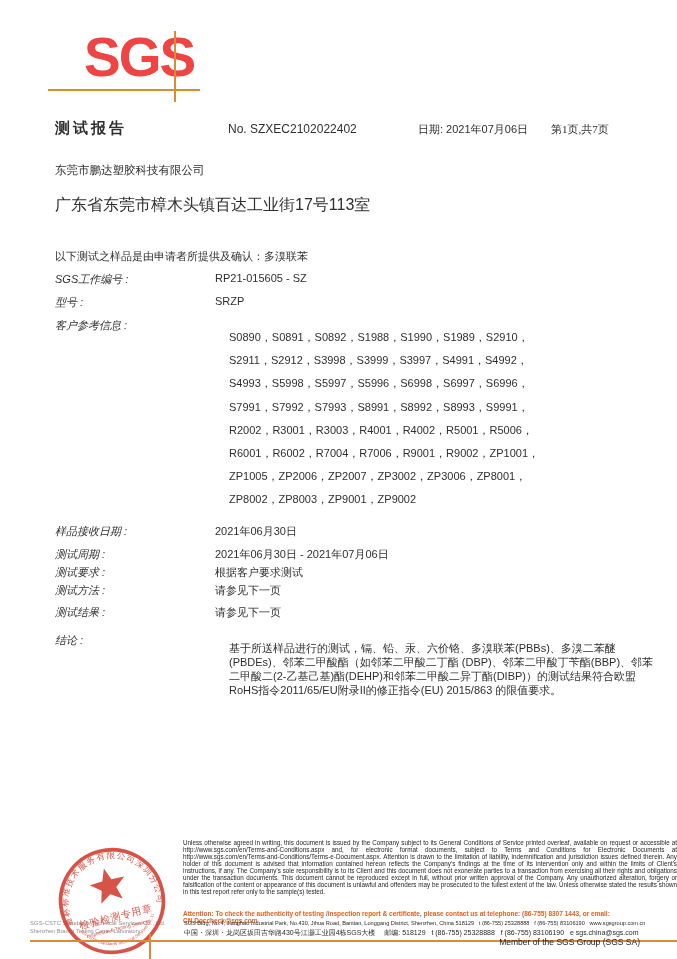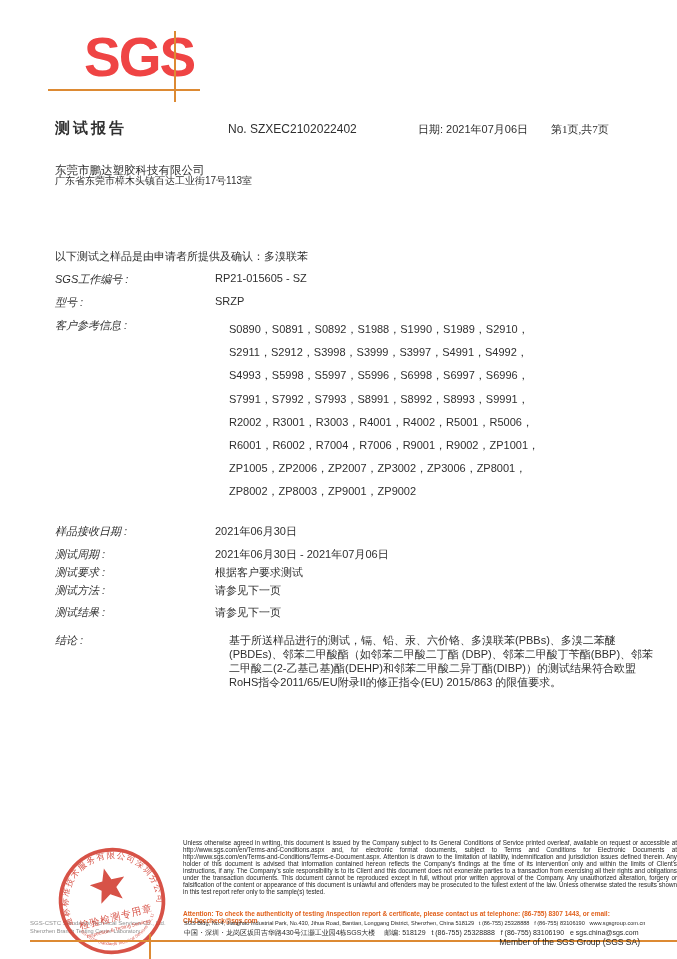--- a/index.html
+++ b/index.html
@@ -14,28 +14,28 @@
   .logo-vline { position:absolute; left:174px; top:31px; width:2px; height:71px; background:#dd8a33; }
 
   
   .title   { position:absolute; left:55px;  top:119px; font-size:15px; font-weight:bold; letter-spacing:3px; }
   .rep-no  { position:absolute; left:228px; top:122px; font-size:12px; }
   .rep-date{ position:absolute; left:418px; top:122px; font-size:11px; }
   .rep-pg  { position:absolute; left:551px; top:122px; font-size:11px;font-family:Liberation Serif, serif; }
 
   
   .co-name { position:absolute; left:55px; top:163px; font-size:11.5px; }
-  .co-addr { position:absolute; left:55px; top:174px; font-size:10px; }
+  .co-addr { position:absolute; left:55px; top:195px; font-size:16px; }
   .statement { position:absolute; left:55px; top:249px; font-size:11px; }
 
   
   .row { position:absolute; left:55px; right:20px; font-size:11px; }
   .row .lbl { position:absolute; left:0; top:0; white-space:nowrap;font-style:italic; }
   .row .val { position:absolute; left:160px; top:0; white-space:nowrap; }
-  .row .val-block { position:absolute; left:174px; top:0; width:432px; }
+  .row .val-block { position:absolute; left:174px; top:8px; width:432px; }
   .ref-line { line-height:23.2px; white-space:nowrap; }
   .conclusion-text { width:430px; line-height:14px; white-space:normal; }
   #row-jobno   { top:272px; }
   #row-model   { top:295px; }
   #row-ref     { top:318px; }
   #row-recv    { top:524px; }
   #row-period  { top:547px; }
   #row-require { top:565px; }
   #row-method  { top:583px; }
   #row-result  { top:605px; }

